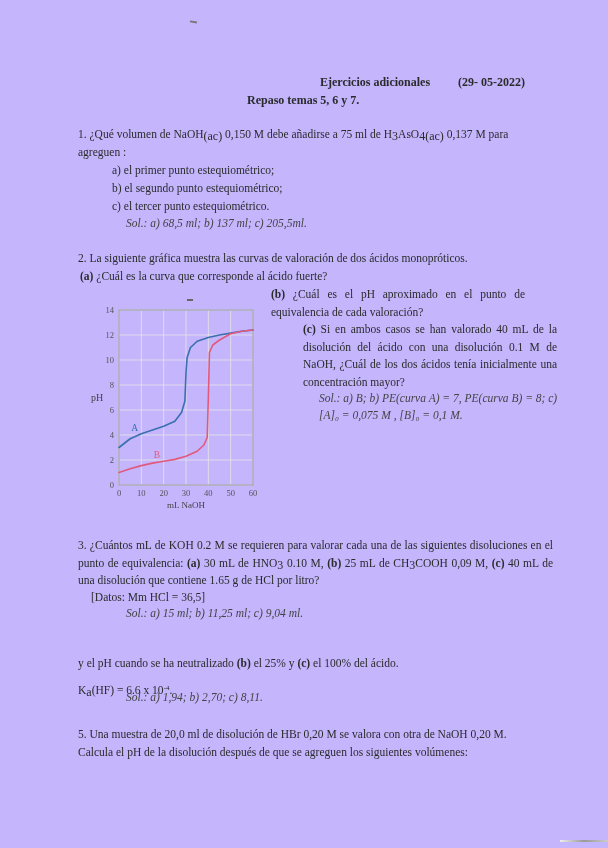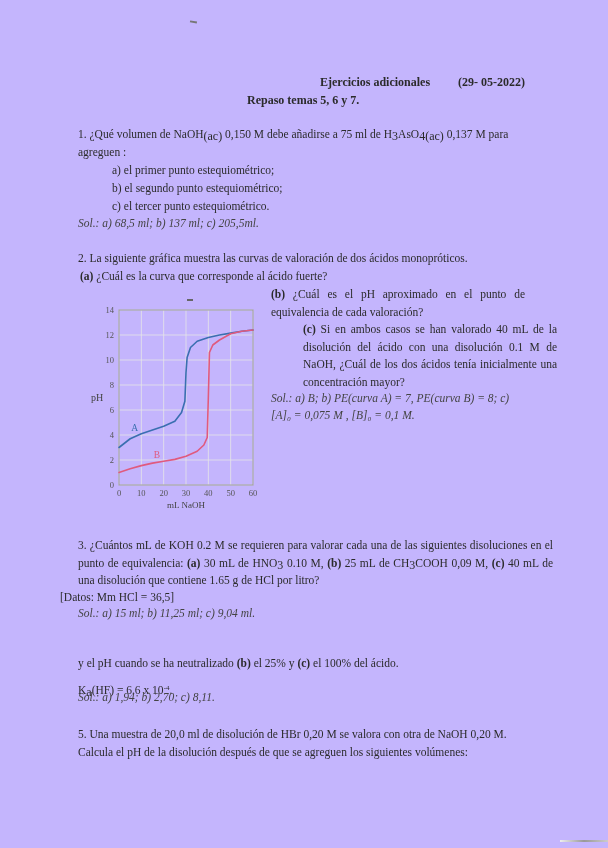--- a/index.html
+++ b/index.html
@@ -18,21 +18,21 @@
   }
   .page {
     position: absolute;
     left: 0; top: 0;
     width: 608px; height: 848px;
     background: #c4b5fd;
     padding-left: 26px;
   }
   .abs { position: absolute; }
   .bold { font-weight: bold; }
-  .ital { font-style: italic; }
+  .ital { font-style: italic; margin-left: 48px; }
   .line { white-space: nowrap; line-height: 17px; }
   .justify-block { text-align: justify; line-height: 17.5px; }
   .scan-mark {
     position: absolute;
     left: 190px; top: 21px;
     width: 7px; height: 1.5px;
     background: #777;
     transform: rotate(10deg);
   }
   .scan-mark2 {
@@ -134,21 +134,21 @@
         <path d="M34.00 147.50 L45.17 138.75 L56.33 133.75 L67.50 130.00 L78.67 126.25 L89.83 121.25 L96.53 112.50 L99.88 101.25 L101.00 72.50 L102.12 57.50 L105.47 47.50 L112.17 41.25 L123.33 37.50 L134.50 35.00 L145.67 33.13 L156.83 31.25 L168.00 30.00 " fill="none" stroke="#3a6fb0" stroke-width="1.6" stroke-linejoin="round" stroke-linecap="round"></path>
         <path d="M34.00 172.50 L45.17 168.75 L56.33 165.63 L67.50 163.13 L78.67 161.25 L89.83 159.38 L101.00 156.25 L112.17 151.25 L118.87 145.00 L122.22 137.50 L123.33 97.50 L124.45 52.50 L127.80 45.00 L134.50 40.00 L141.20 36.25 L145.67 33.75 L156.83 31.25 L168.00 30.00 " fill="none" stroke="#e05a7e" stroke-width="1.6" stroke-linejoin="round" stroke-linecap="round"></path>
         <text x="49.63333333333333" y="131.25" font-size="9.5" fill="#3a6fb0" text-anchor="middle">A</text>
         <text x="71.96666666666667" y="157.5" font-size="9.5" fill="#e05a7e" text-anchor="middle">B</text>
       </svg>
   </div>
 
   <div class="abs justify-block" style="left:78px; top:537px; width:475px;">
     <span>3. ¿Cuántos mL de KOH 0.2 M se requieren para valorar cada una de las siguientes disoluciones en el punto de equivalencia: </span><span class="bold">(a)</span><span> 30 mL de HNO</span><sub>3</sub><span> 0.10 M, </span><span class="bold">(b)</span><span> 25 mL de CH</span><sub>3</sub><span>COOH 0,09 M, </span><span class="bold">(c)</span><span> 40 mL de una disolución que contiene 1.65 g de HCl por litro?</span>
   </div>
-  <div class="abs line" style="left:60px; top:589px;">[Datos: Mm HCl = 36,5]</div>
+  <div class="abs line" style="left:91px; top:589px;">[Datos: Mm HCl = 36,5]</div>
   <div class="abs line ital sol" style="left:78px; top:605px;">Sol.: a) 15 ml; b) 11,25 ml; c) 9,04 ml.</div>
 
   <div class="abs line" style="left:78px; top:655px;">
     <span>y el pH cuando se ha neutralizado </span><span class="bold">(b)</span><span> el 25% y </span><span class="bold">(c)</span><span> el 100% del ácido.</span>
   </div>
   <div class="abs line" style="left:78px; top:640px;margin-top:42px;">
     <span>K</span><sub>a</sub><span>(HF) = 6.6 x 10</span><sup>-4</sup><span>.</span>
   </div>
   <div class="abs line ital sol" style="left:78px; top:689px;">Sol.: a) 1,94; b) 2,70; c) 8,11.</div>
 

